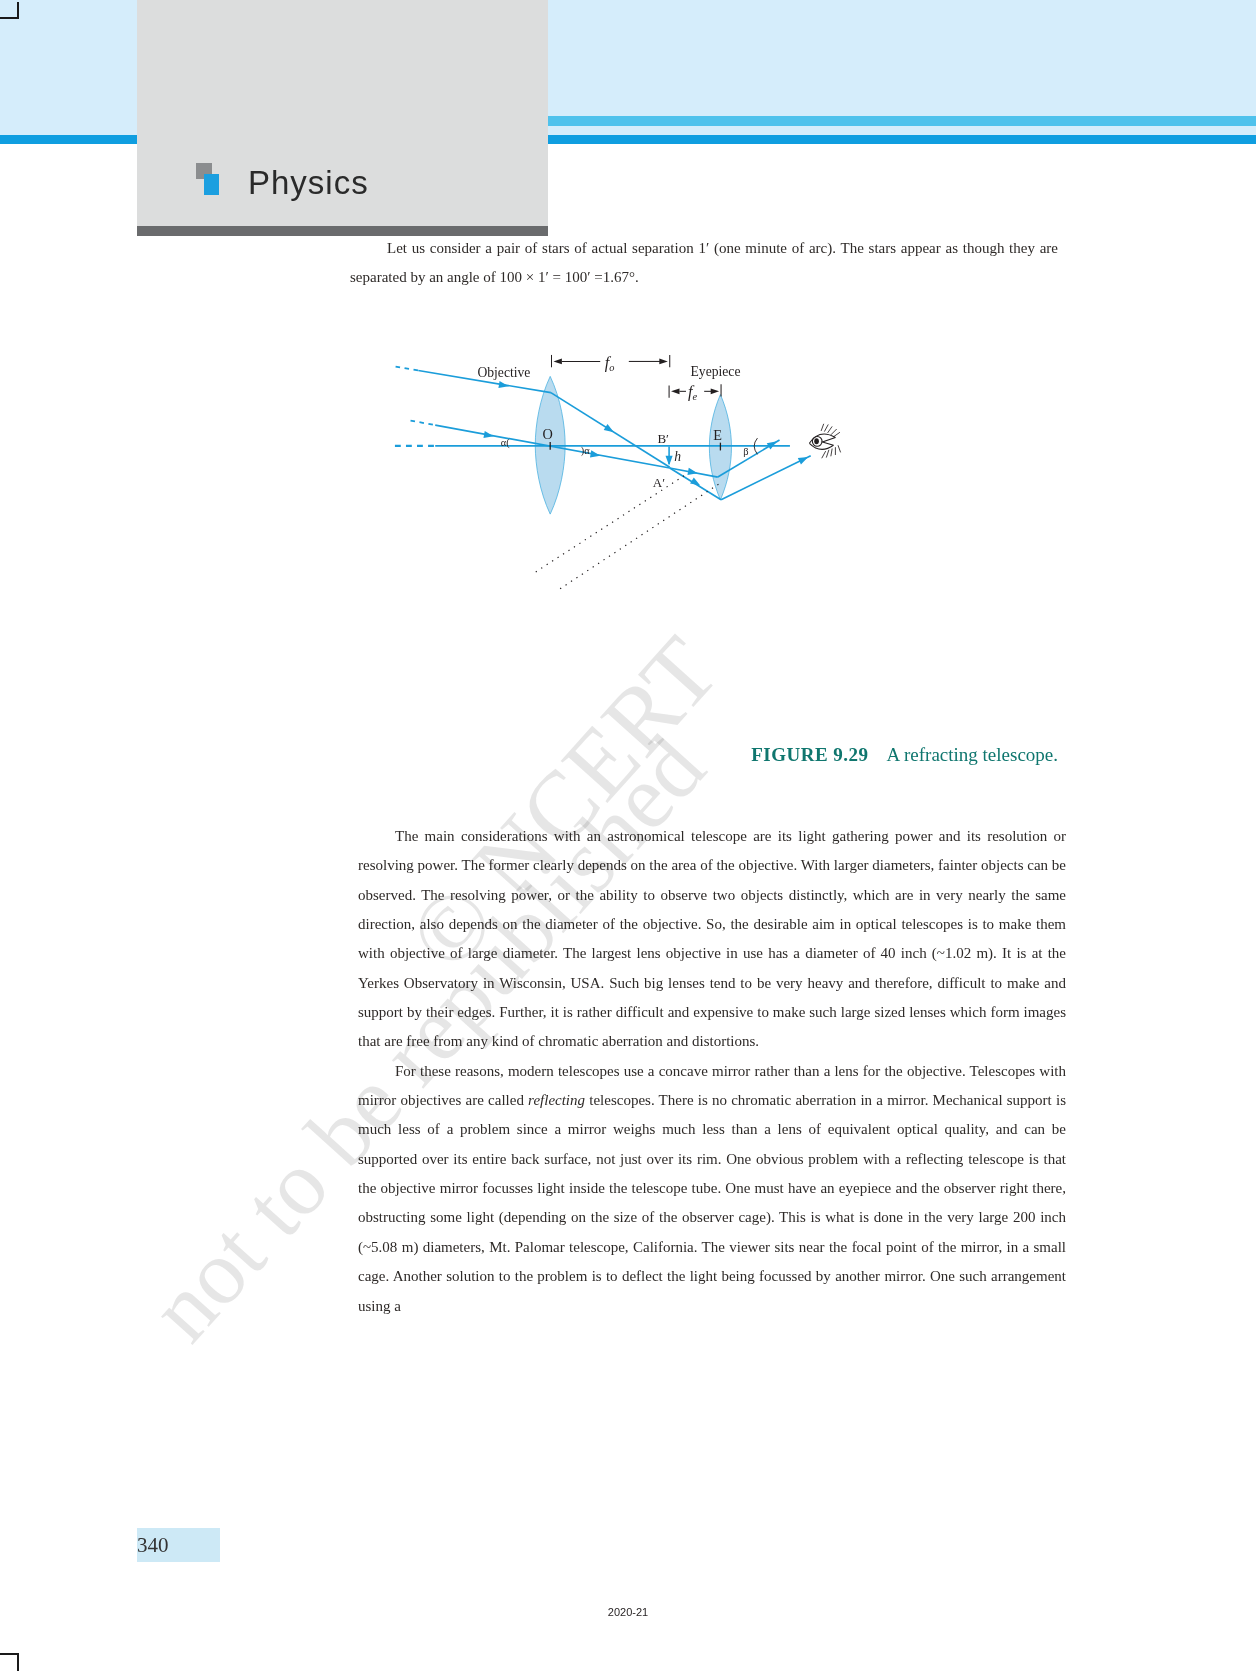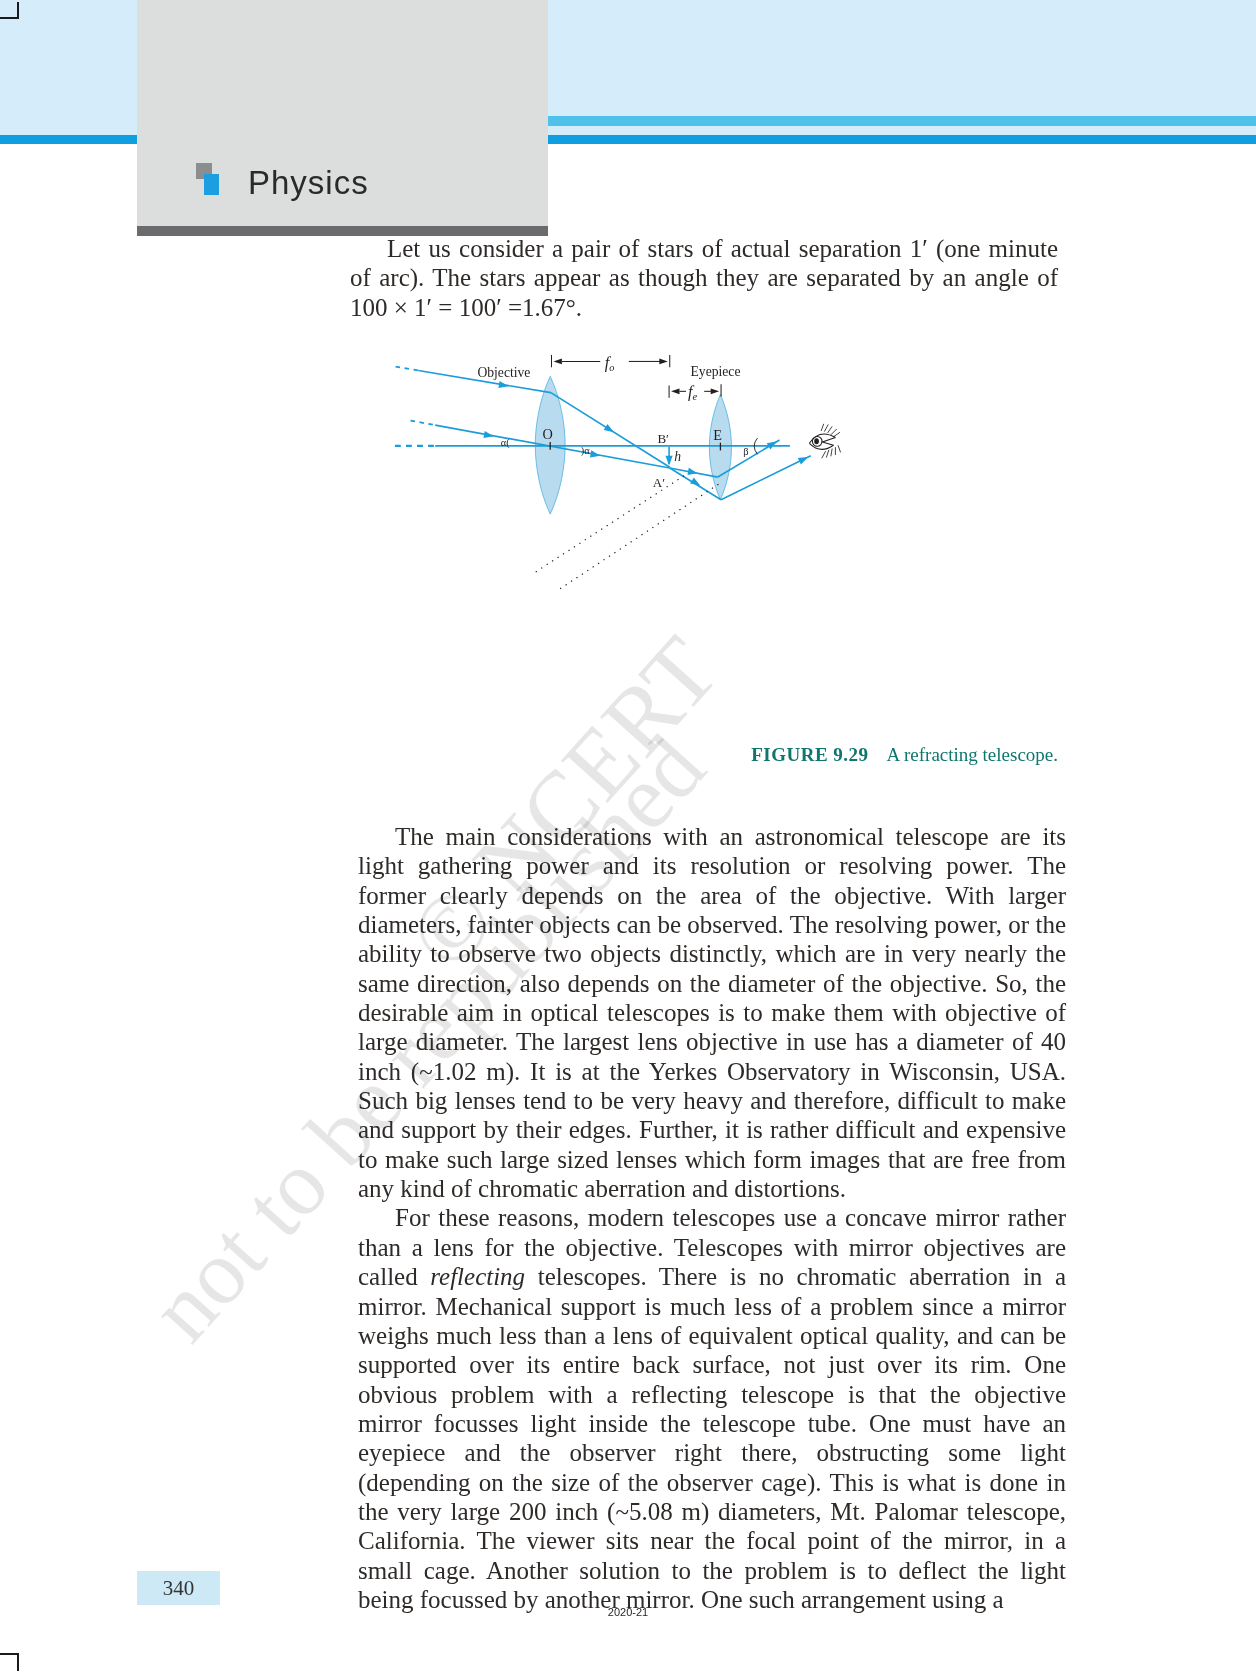--- a/index.html
+++ b/index.html
@@ -27,39 +27,39 @@
   .mark-bl{position:absolute;left:0;top:1653px;width:17px;height:16px;
     border-right:2.5px solid #1a1a1a;border-top:2.5px solid #1a1a1a;}
   
   .wm{position:absolute;z-index:1;white-space:nowrap;color:rgba(90,90,90,0.15);
       font-family:"Liberation Serif",serif;transform:rotate(-48deg);}
   .wm1{font-size:96px;left:360px;top:748px;}
   .wm2{font-size:92px;left:40px;top:985px;}
   
   .content{position:absolute;z-index:2;}
   .bodytext{
-    width:708px;font-size:25px;line-height:29.35px;text-align:justify;color:#2e2a28;
+    width:708px;font-size:15px;line-height:29.35px;text-align:justify;color:#2e2a28;
   }
   .bodytext p{margin:0;text-indent:37px;}
   #intro{left:350px;top:234px;}
   #maintext{left:358px;top:822px;}
   em{font-style:italic;font-family:Liberation Serif, serif;}
   
   #figure-svg{position:absolute;left:385px;top:340px;z-index:2;}
   .figcap{
     position:absolute;left:350px;top:744px;width:708px;z-index:2;
     text-align:right;padding-left:112px;box-sizing:border-box;
     font-size:19px;color:#0f766e;white-space:nowrap;
   }
   .figcap b{font-weight:bold;letter-spacing:0.5px;}
   
   .pagebox{
     position:absolute;left:137px;top:1528px;width:83px;height:34px;background:#cde9f6;z-index:2;
-    display:flex;align-items:center;justify-content:center;
-    font-size:21px;color:#333;margin-top:43px;
+    display:flex;align-items:center;
+    font-size:21px;color:#333;
   }
   .footer{
     position:absolute;left:0;top:1606px;width:1256px;text-align:center;z-index:2;
     font-family:"Liberation Sans",sans-serif;font-size:11px;color:#231f20;
   }
 </style>
 </head>
 <body>
 
 <div class="band"></div>

